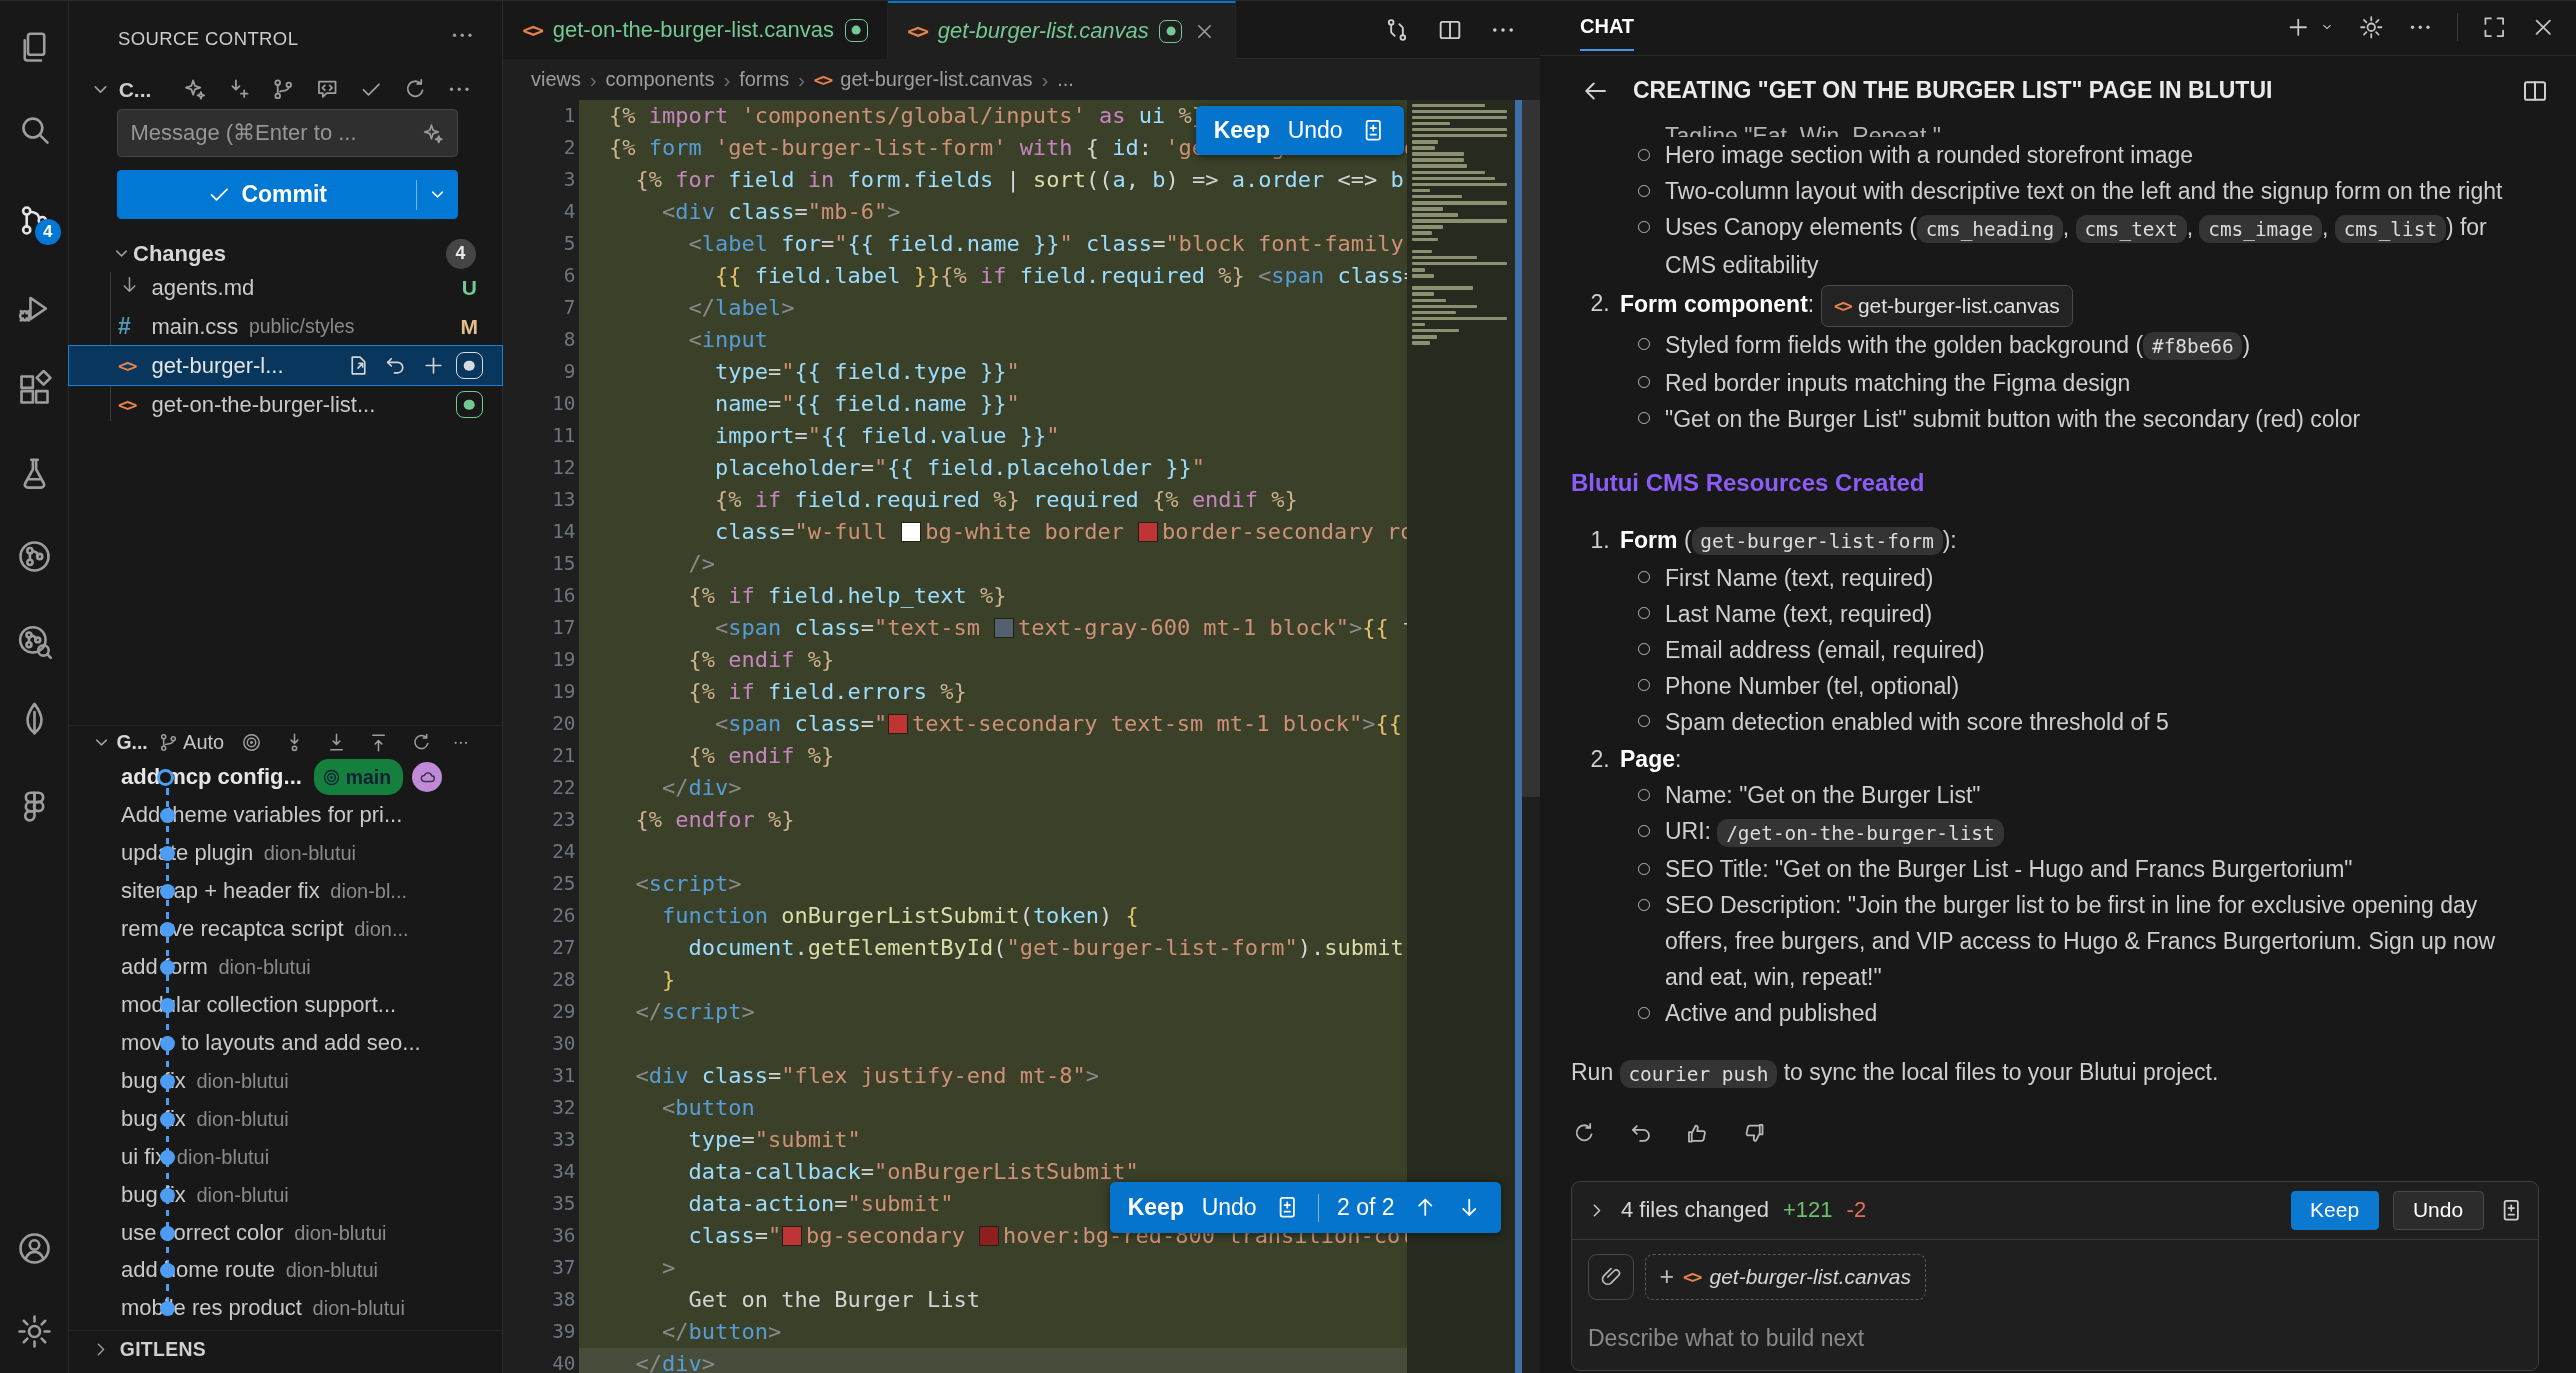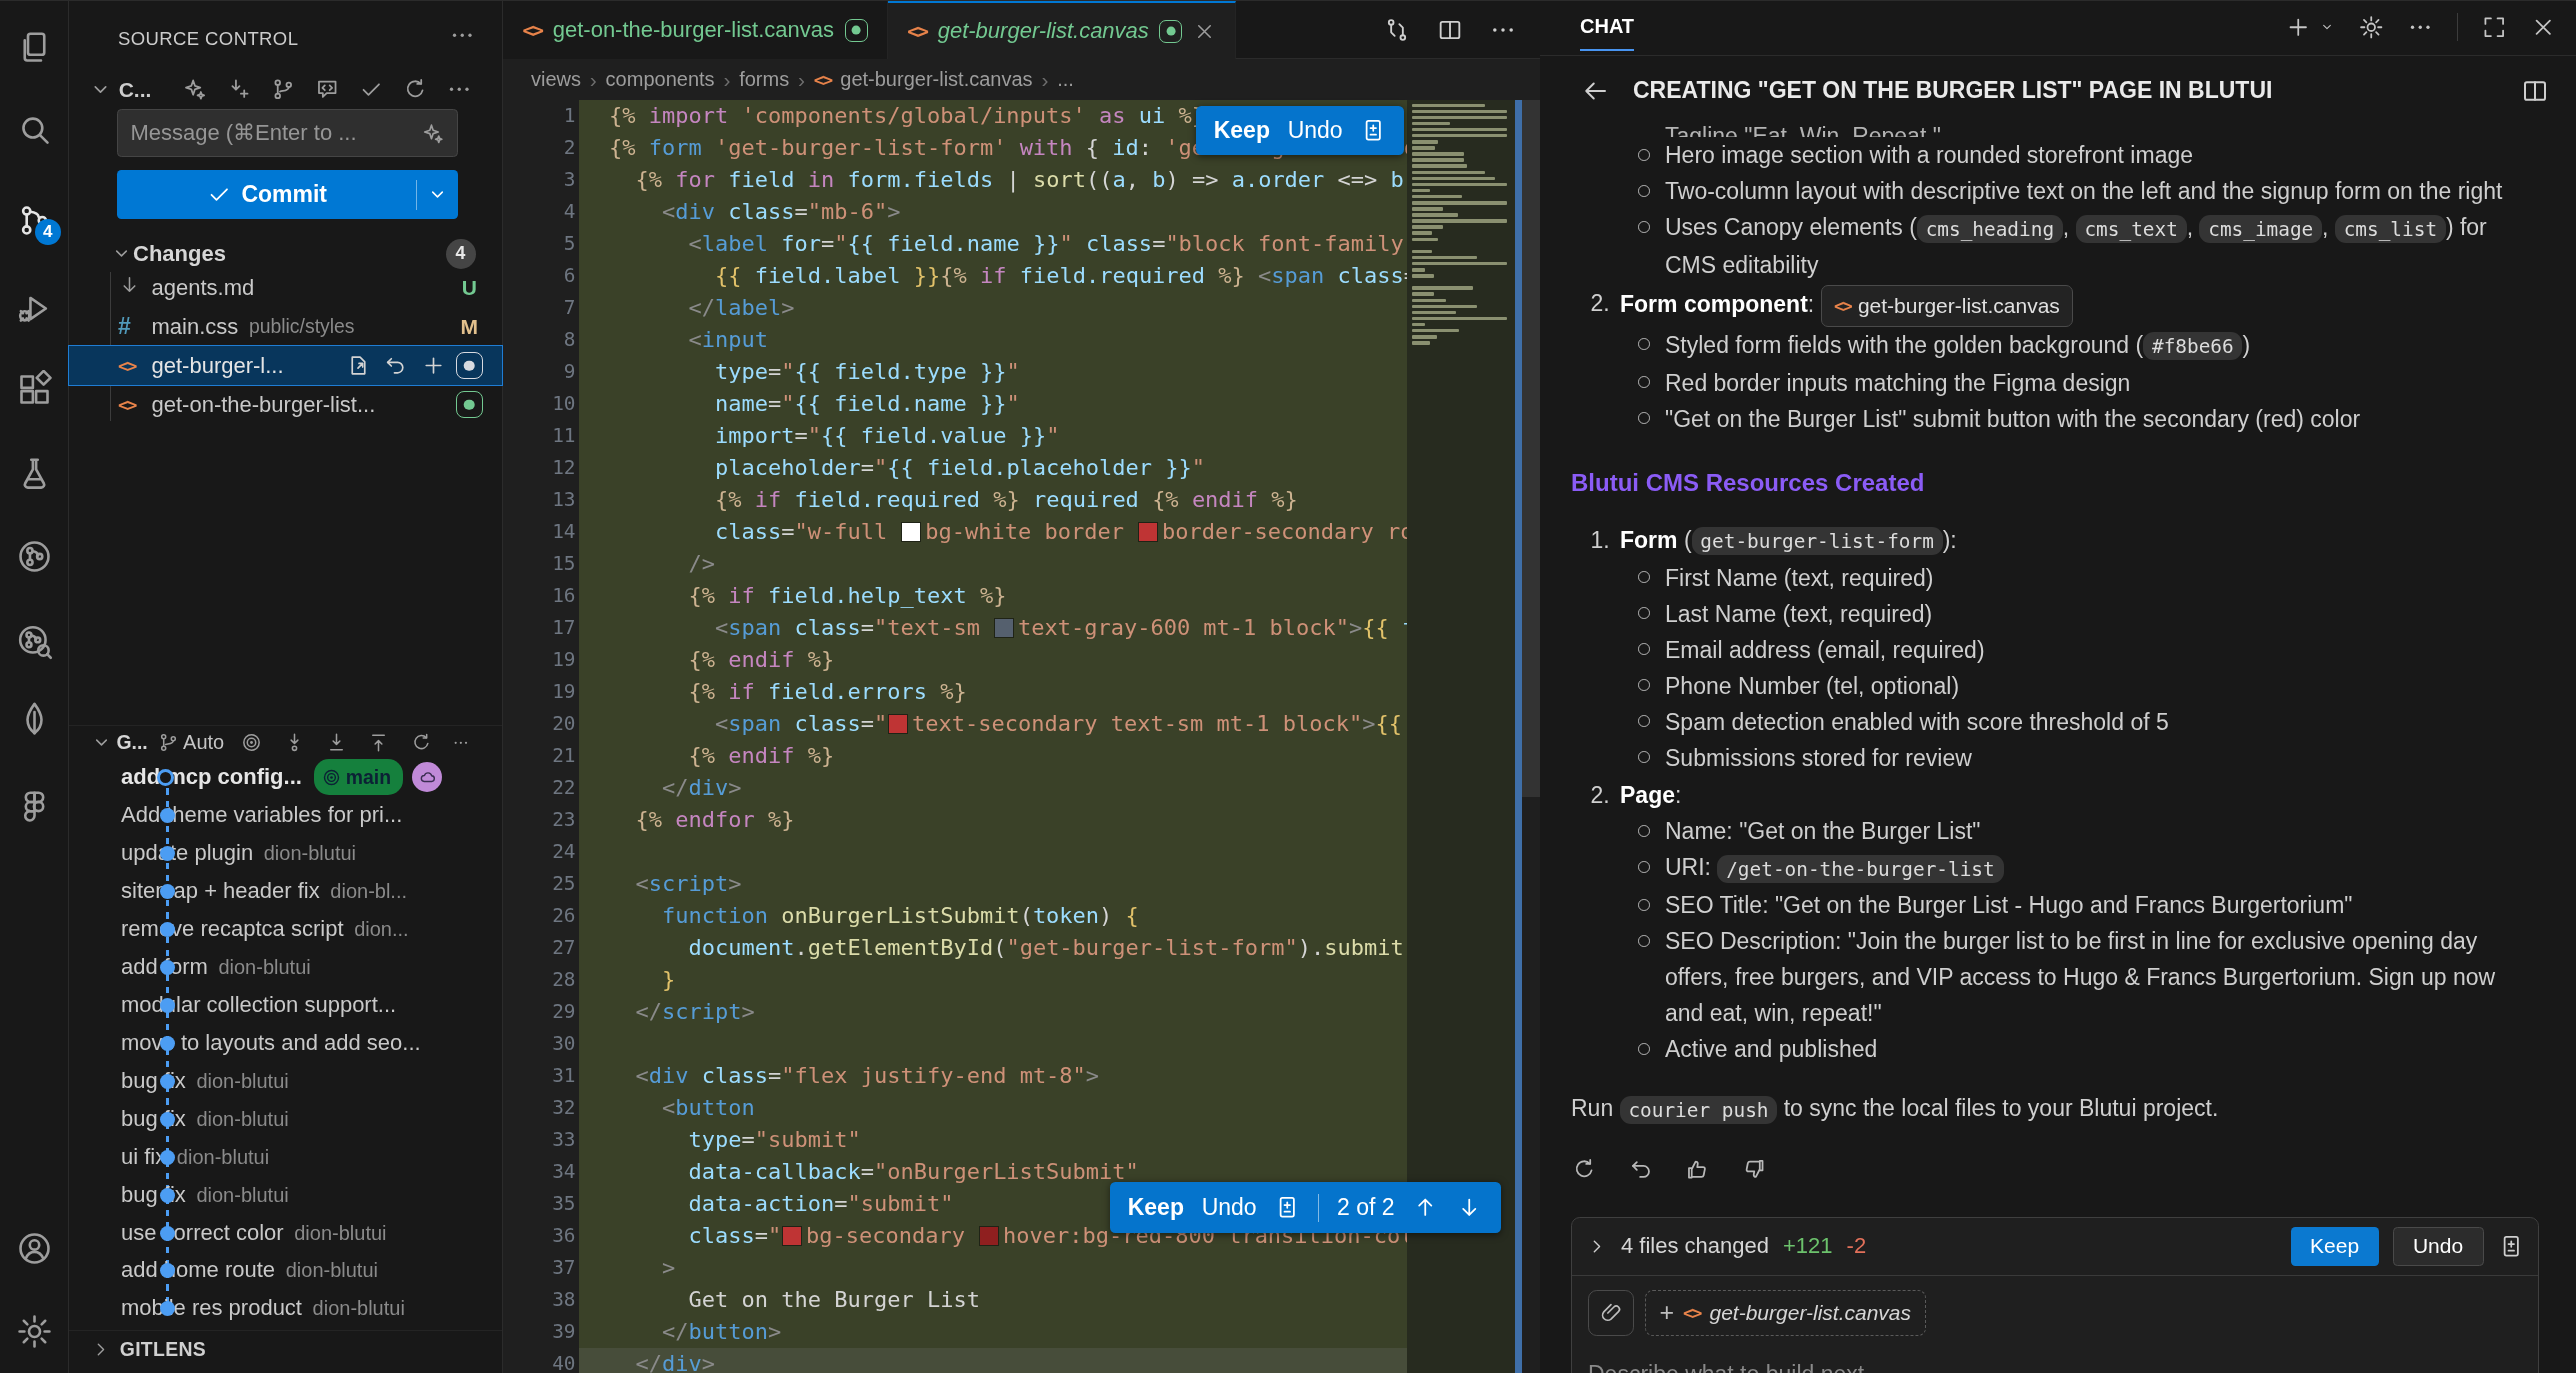--- a/index.html
+++ b/index.html
@@ -944,21 +944,20 @@
           <div class="blk blk-bullet">Styled form fields with the golden background (<span class="cseg">#f8be66</span>)</div>
           <div class="blk blk-bullet">Red border inputs matching the Figma design</div>
           <div class="blk blk-bullet">"Get on the Burger List" submit button with the secondary (red) color</div>
           <div class="blk blk-h2">Blutui CMS Resources Created</div>
           <div class="blk blk-num"><span class="num-marker">1.</span><span class="bseg">Form</span> (<span class="cseg">get-burger-list-form</span>):</div>
           <div class="blk blk-bullet">First Name (text, required)</div>
           <div class="blk blk-bullet">Last Name (text, required)</div>
           <div class="blk blk-bullet">Email address (email, required)</div>
           <div class="blk blk-bullet">Phone Number (tel, optional)</div>
           <div class="blk blk-bullet">Spam detection enabled with score threshold of 5</div>
-          <div class="blk blk-bullet">Submissions stored for review</div>
           <div class="blk blk-num"><span class="num-marker">2.</span><span class="bseg">Page</span>:</div>
           <div class="blk blk-bullet">Name: "Get on the Burger List"</div>
           <div class="blk blk-bullet">URI: <span class="cseg">/get-on-the-burger-list</span></div>
           <div class="blk blk-bullet">SEO Title: "Get on the Burger List - Hugo and Francs Burgertorium"</div>
           <div class="blk blk-bullet">SEO Description: "Join the burger list to be first in line for exclusive opening day offers, free burgers, and VIP access to Hugo &amp; Francs Burgertorium. Sign up now and eat, win, repeat!"</div>
           <div class="blk blk-bullet">Active and published</div>
           <div class="blk blk-p">Run <span class="cseg">courier push</span> to sync the local files to your Blutui project.</div>
         </div>
 
       <div class="resp-actions">

